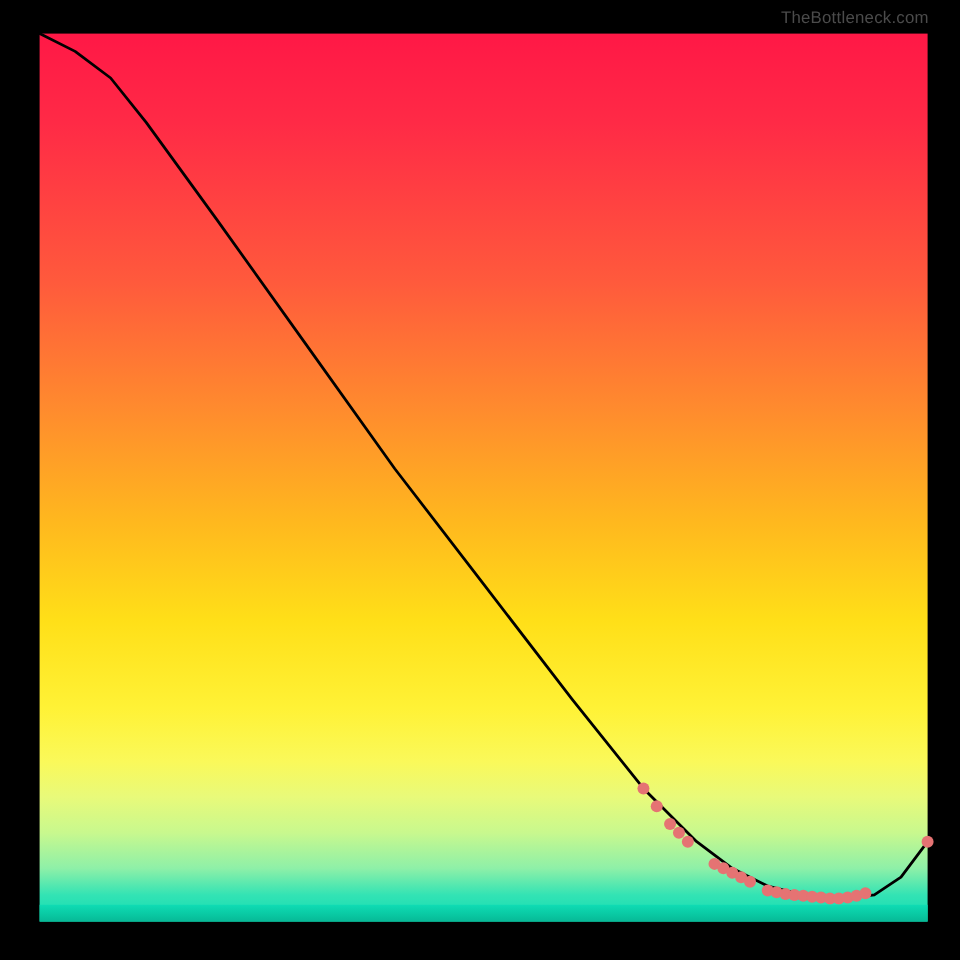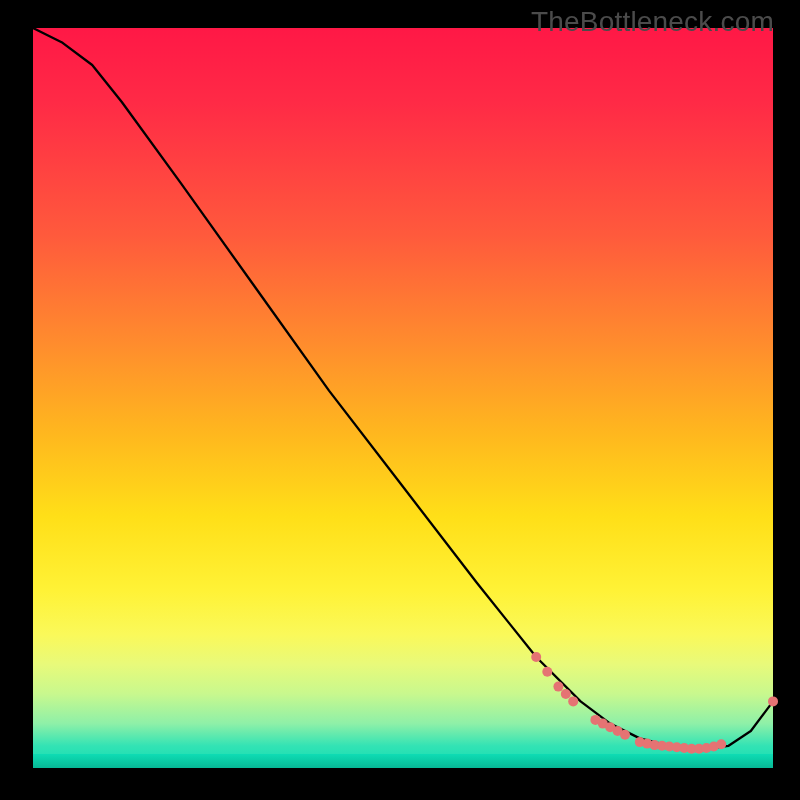--- a/index.html
+++ b/index.html
@@ -55,21 +55,21 @@
     width: 740px;
     height: 740px;
     overflow: visible;
   }
   .attribution {
     position: absolute;
     top: 6px;
     right: 26px;
     color: #4b4b4b;
     font-family: Arial, Helvetica, sans-serif;
-    font-size: 28px;
+    font-size: 14px;
     letter-spacing: 0.2px;
     user-select: none;
   }
 </style>
 </head>
 <body>
 
 <div class="stage">
   <div class="plot-area">
     <svg class="curve" viewBox="0 0 740 740">

